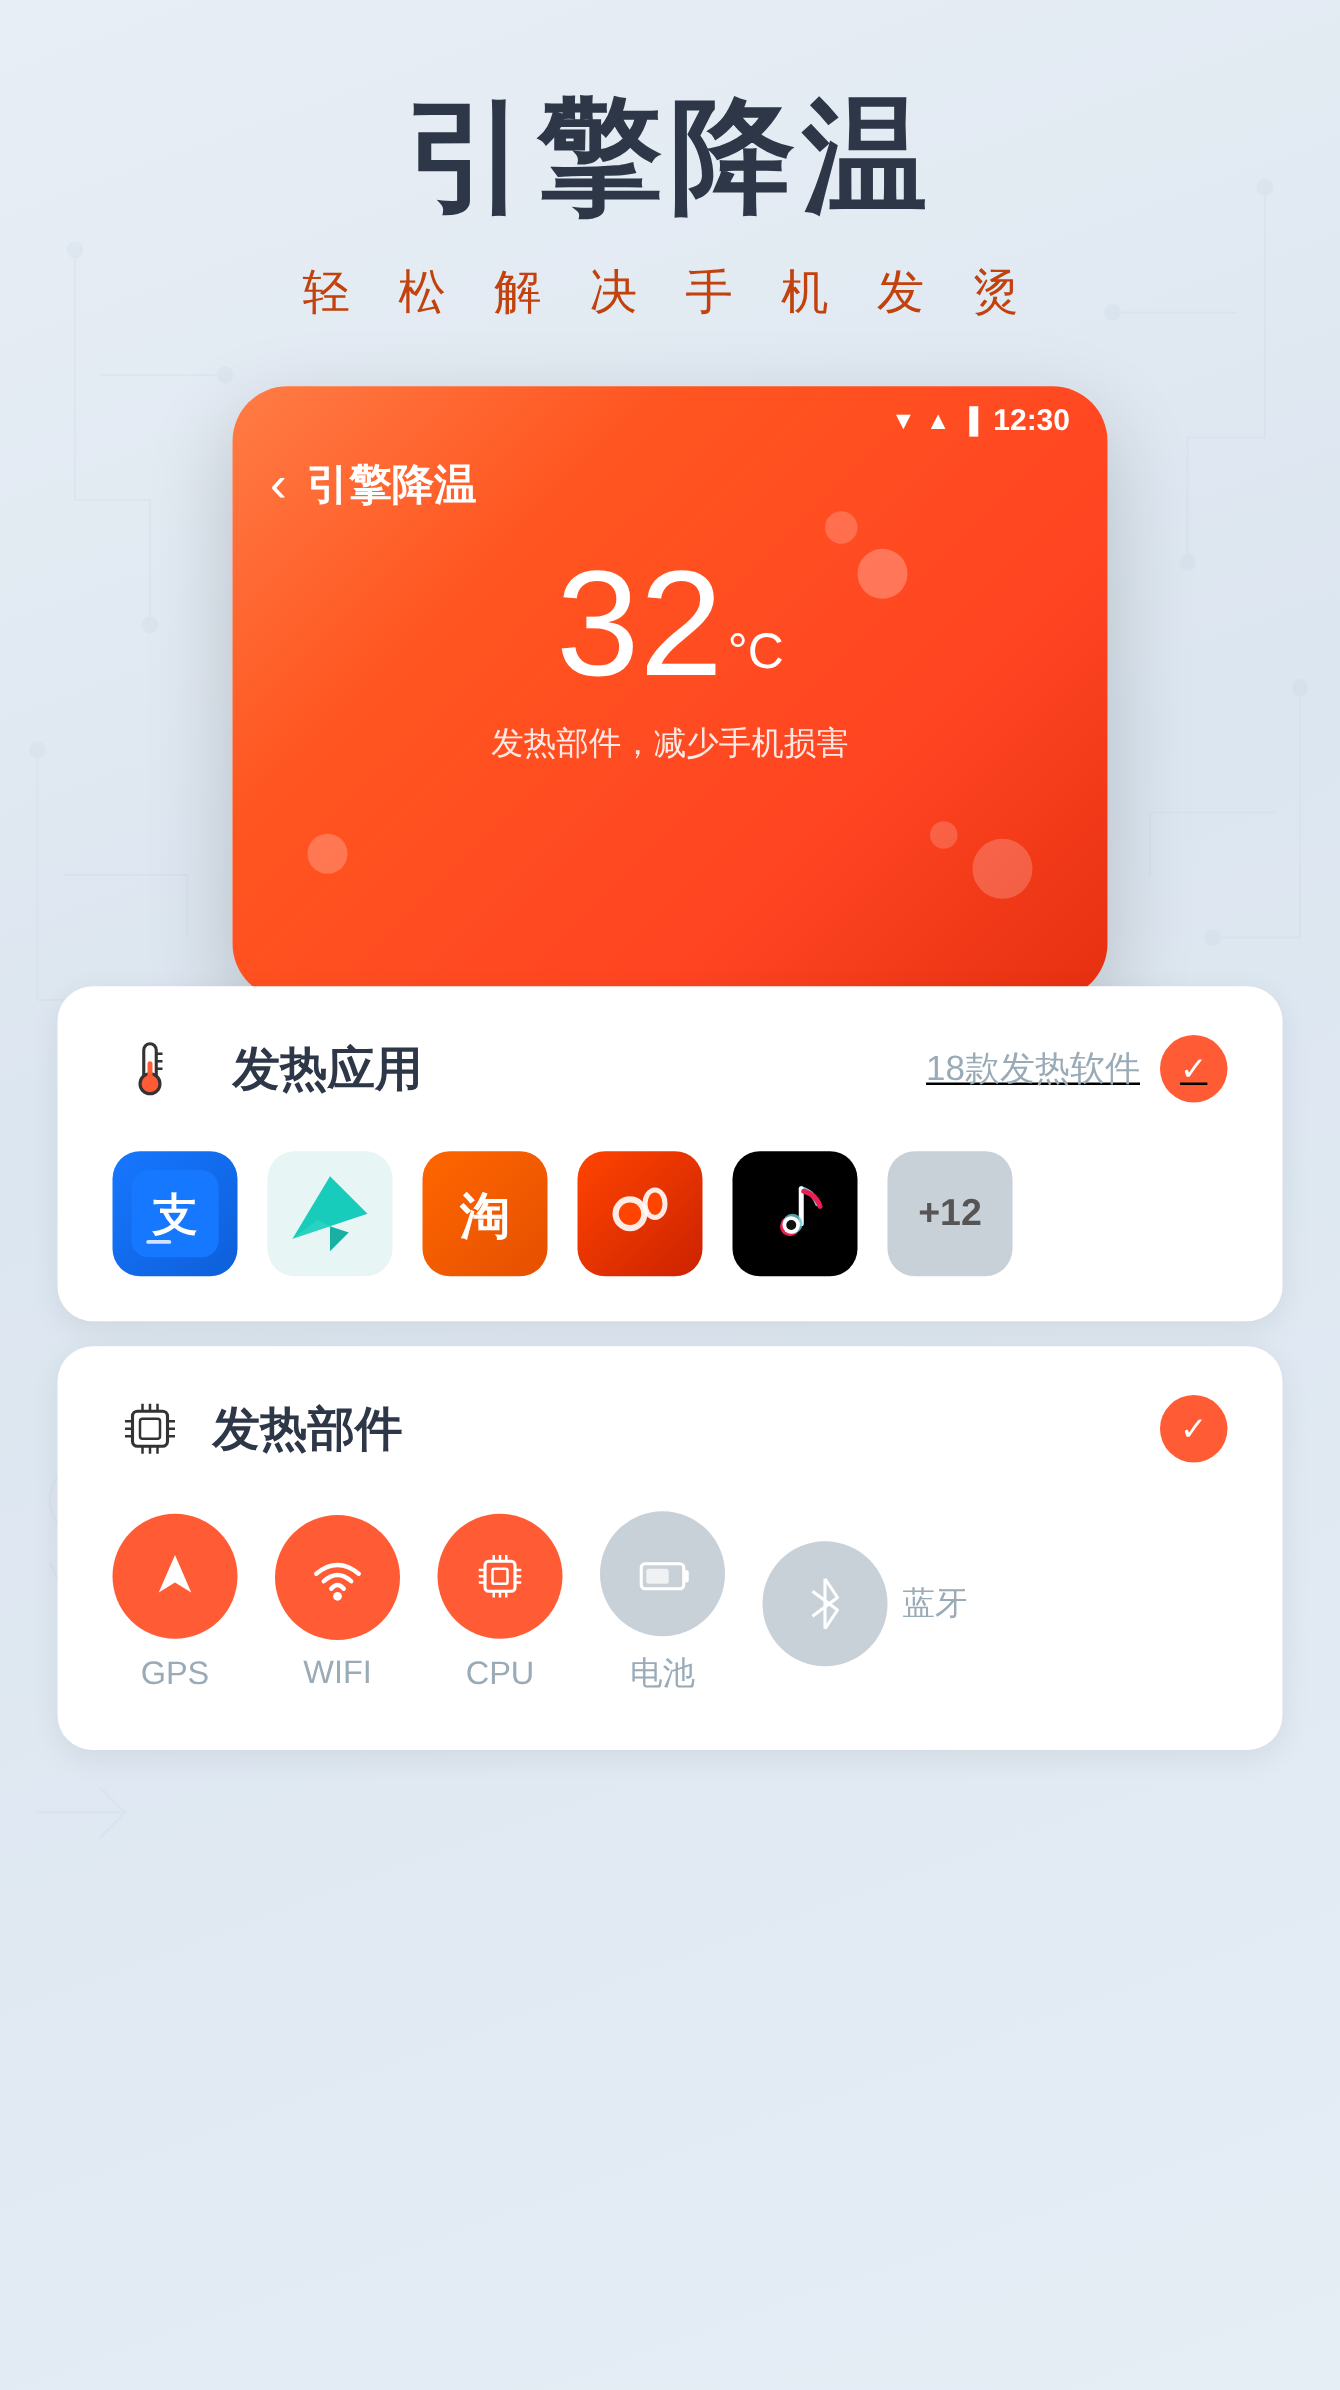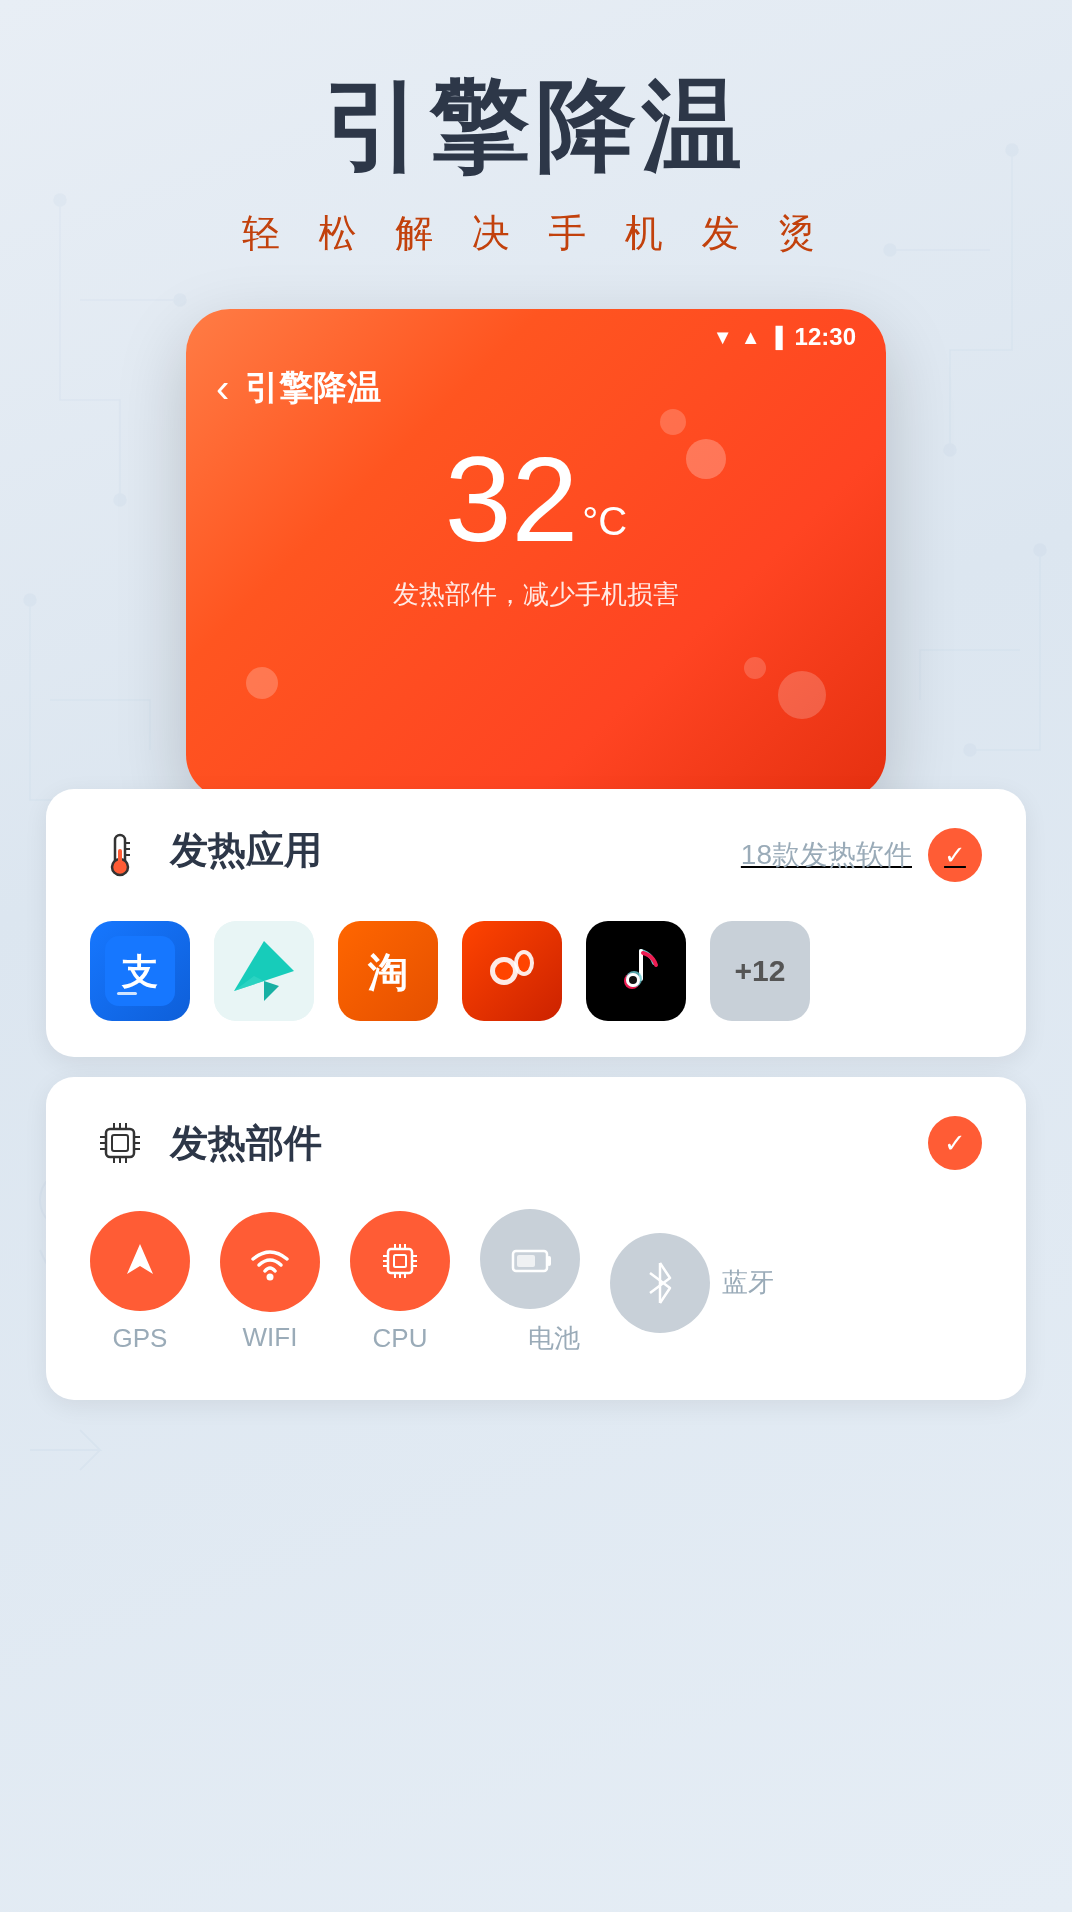--- a/index.html
+++ b/index.html
@@ -87,21 +87,21 @@
     </div>
   </div>
 </div>
 
 <div style="width:980px; margin: -10px auto 0; position:relative; z-index:10;">
 
   <div style="background:white; border-radius:28px; margin-bottom:20px; box-shadow:0 6px 24px rgba(0,0,0,0.07);">
 
     <div style="display:flex; align-items:center; justify-content:space-between; padding:36px 44px;">
 
-      <div style="display:flex; gap:20px;">
+      <div style="display:flex; align-items:center; gap:36px;">
 
         <div style="width:60px; height:60px; display:flex; align-items:center; justify-content:center;">
           <svg width="52" height="52" viewBox="0 0 52 52" fill="none" xmlns="http://www.w3.org/2000/svg">
             <rect x="21" y="6" width="10" height="30" rx="5" stroke="#333" stroke-width="2.5" fill="none"></rect>
             <circle cx="26" cy="38" r="8" stroke="#333" stroke-width="2.5" fill="#ff5c35"></circle>
             <rect x="24" y="20" width="4" height="18" rx="2" fill="#ff5c35"></rect>
             <line x1="31" y1="14" x2="36" y2="14" stroke="#333" stroke-width="2"></line>
             <line x1="31" y1="20" x2="36" y2="20" stroke="#333" stroke-width="2"></line>
             <line x1="31" y1="26" x2="36" y2="26" stroke="#333" stroke-width="2"></line>
           </svg>
@@ -249,21 +249,21 @@
             <line x1="13" y1="25" x2="8" y2="25" stroke="white" stroke-width="2"></line>
             <line x1="13" y1="30" x2="8" y2="30" stroke="white" stroke-width="2"></line>
             <line x1="37" y1="20" x2="42" y2="20" stroke="white" stroke-width="2"></line>
             <line x1="37" y1="25" x2="42" y2="25" stroke="white" stroke-width="2"></line>
             <line x1="37" y1="30" x2="42" y2="30" stroke="white" stroke-width="2"></line>
           </svg>
         </div>
         <span style="font-size:26px; color:#9aabb8;">CPU</span>
       </div>
 
-      <div style="display:flex; flex-direction:column; align-items:flex-end; gap:12px;font-family:Liberation Mono, monospace;">
+      <div style="display:flex; flex-direction:column; align-items:center; gap:12px;font-family:Liberation Mono, monospace;">
         <div style="width:100px; height:100px; border-radius:50%; background:#c8d0d8; display:flex; align-items:center; justify-content:center;">
           <svg width="50" height="50" viewBox="0 0 50 50" fill="none">
             <rect x="8" y="17" width="34" height="20" rx="3" stroke="white" stroke-width="2.5" fill="none"></rect>
             <rect x="42" y="22" width="4" height="10" rx="2" fill="white"></rect>
             <rect x="12" y="21" width="18" height="12" rx="2" fill="white" opacity="0.7"></rect>
           </svg>
         </div>
         <span style="font-size:26px; color:#9aabb8;">电池</span>
       </div>
 

